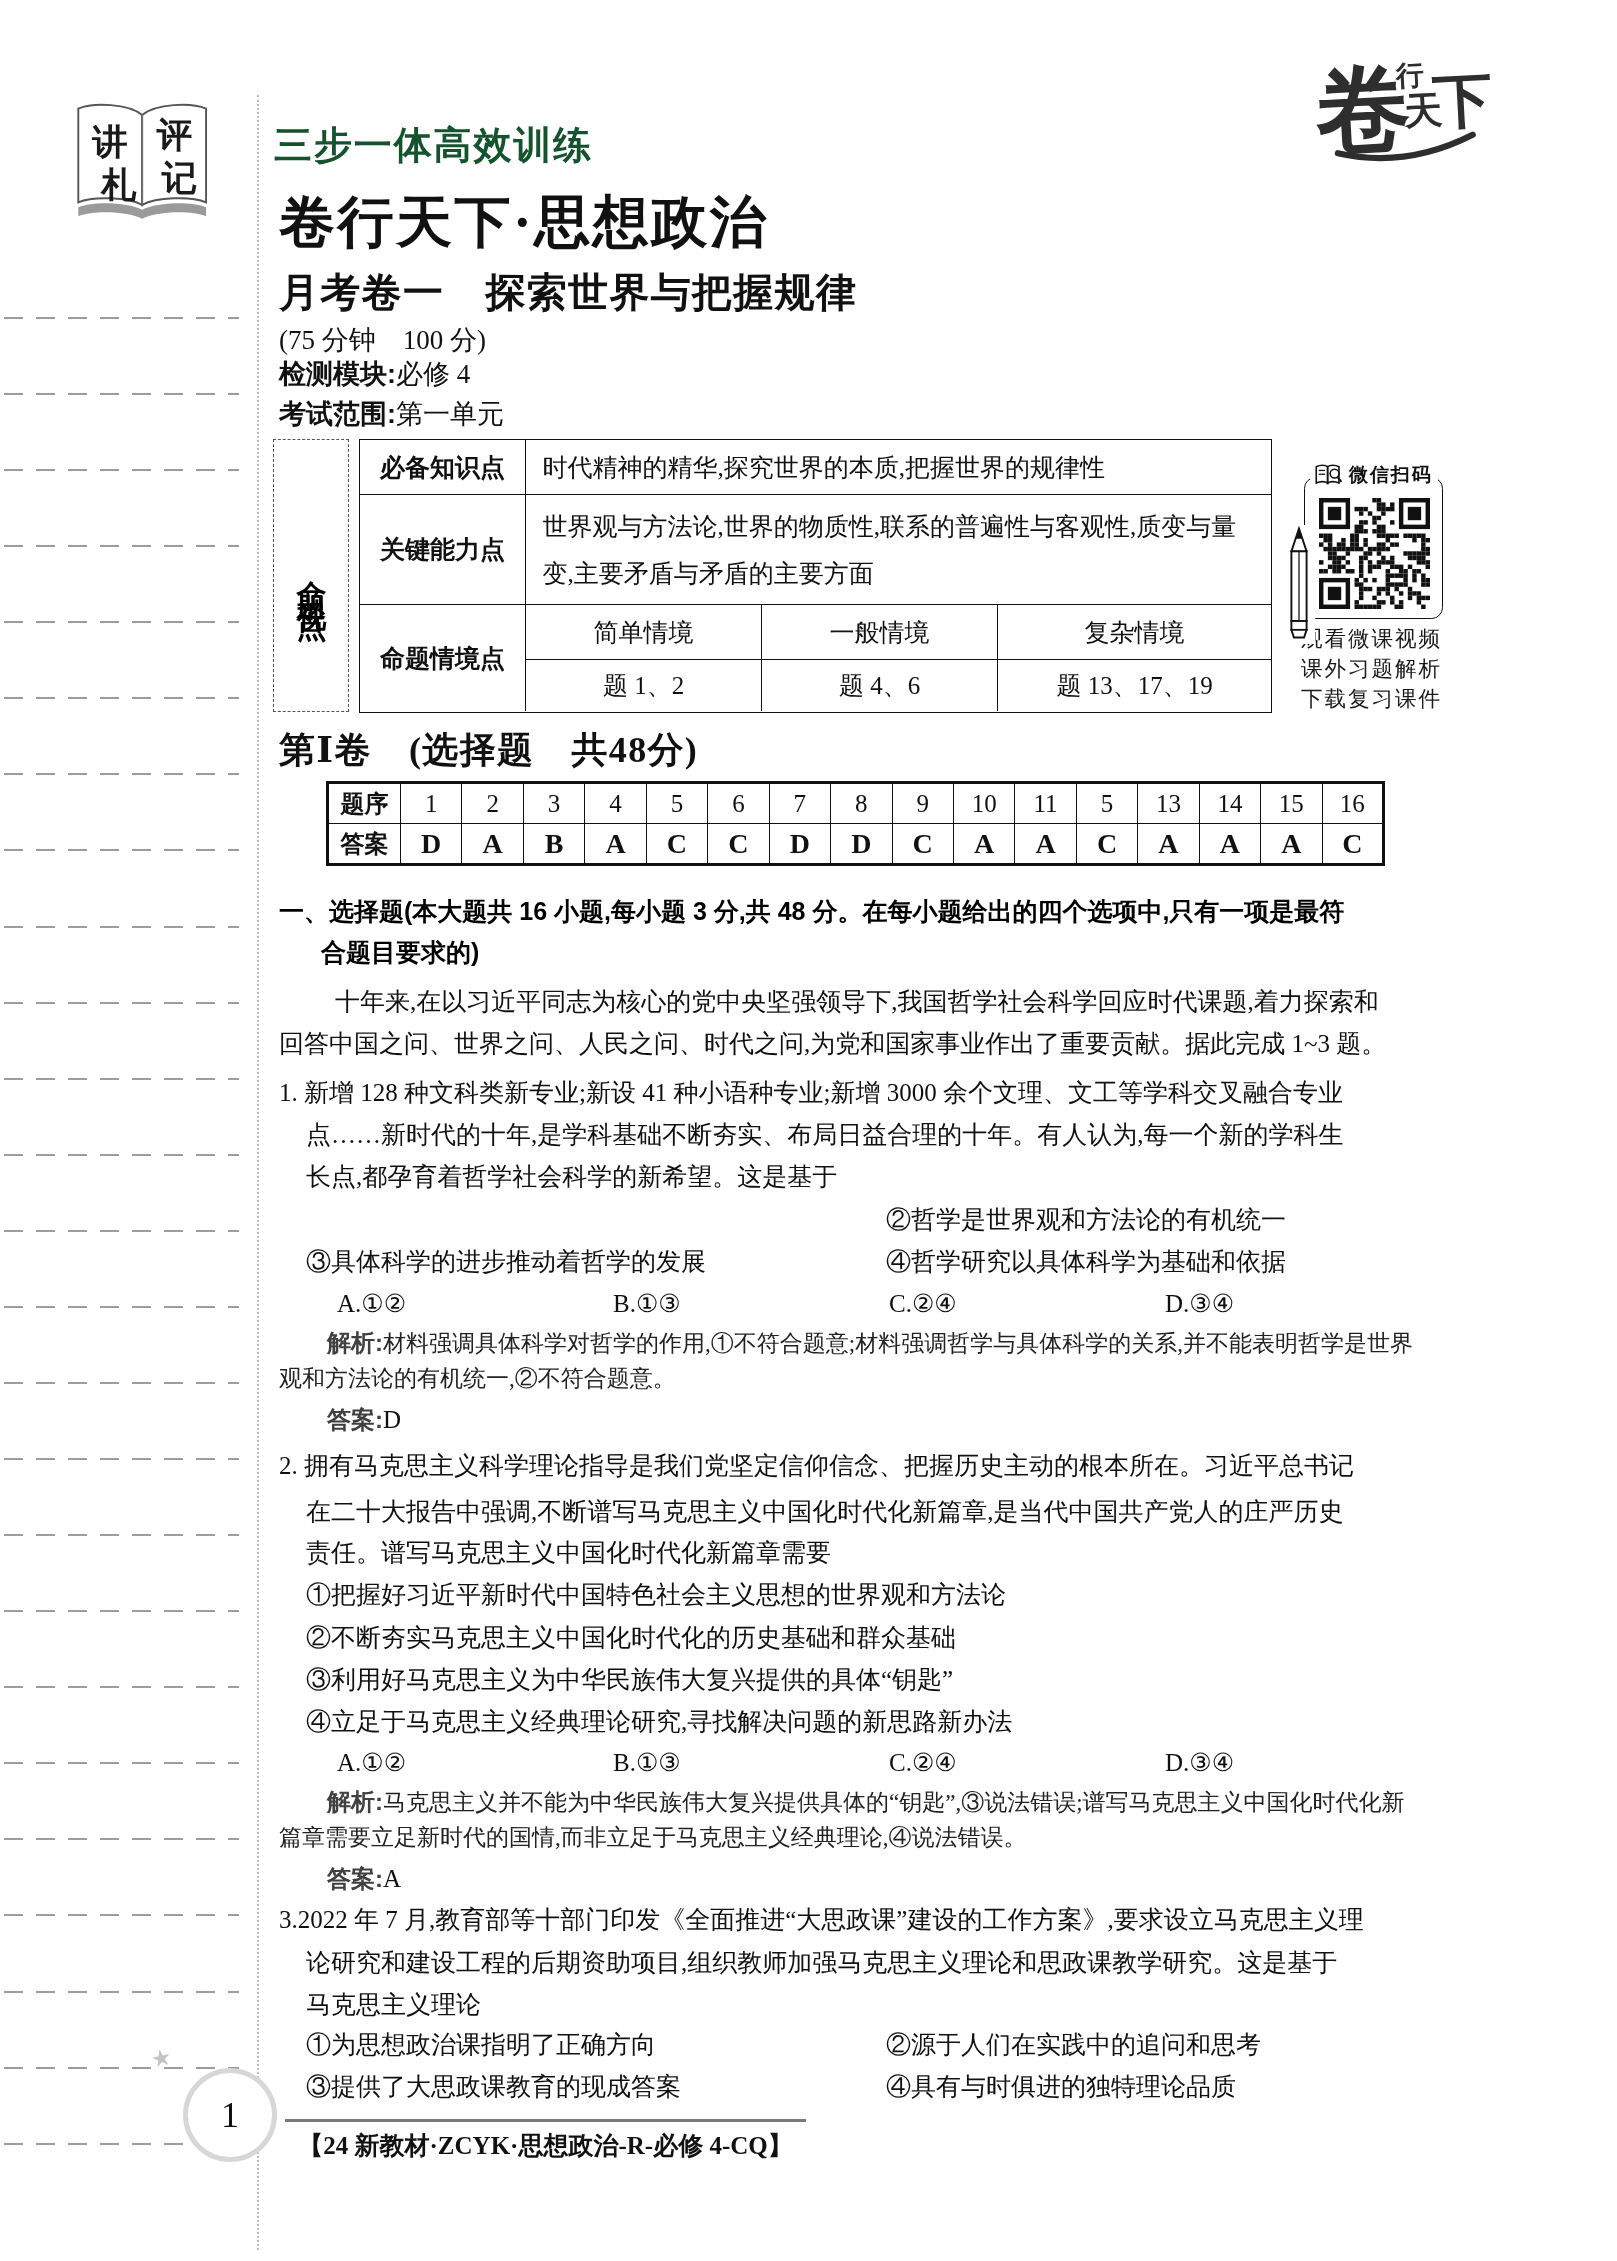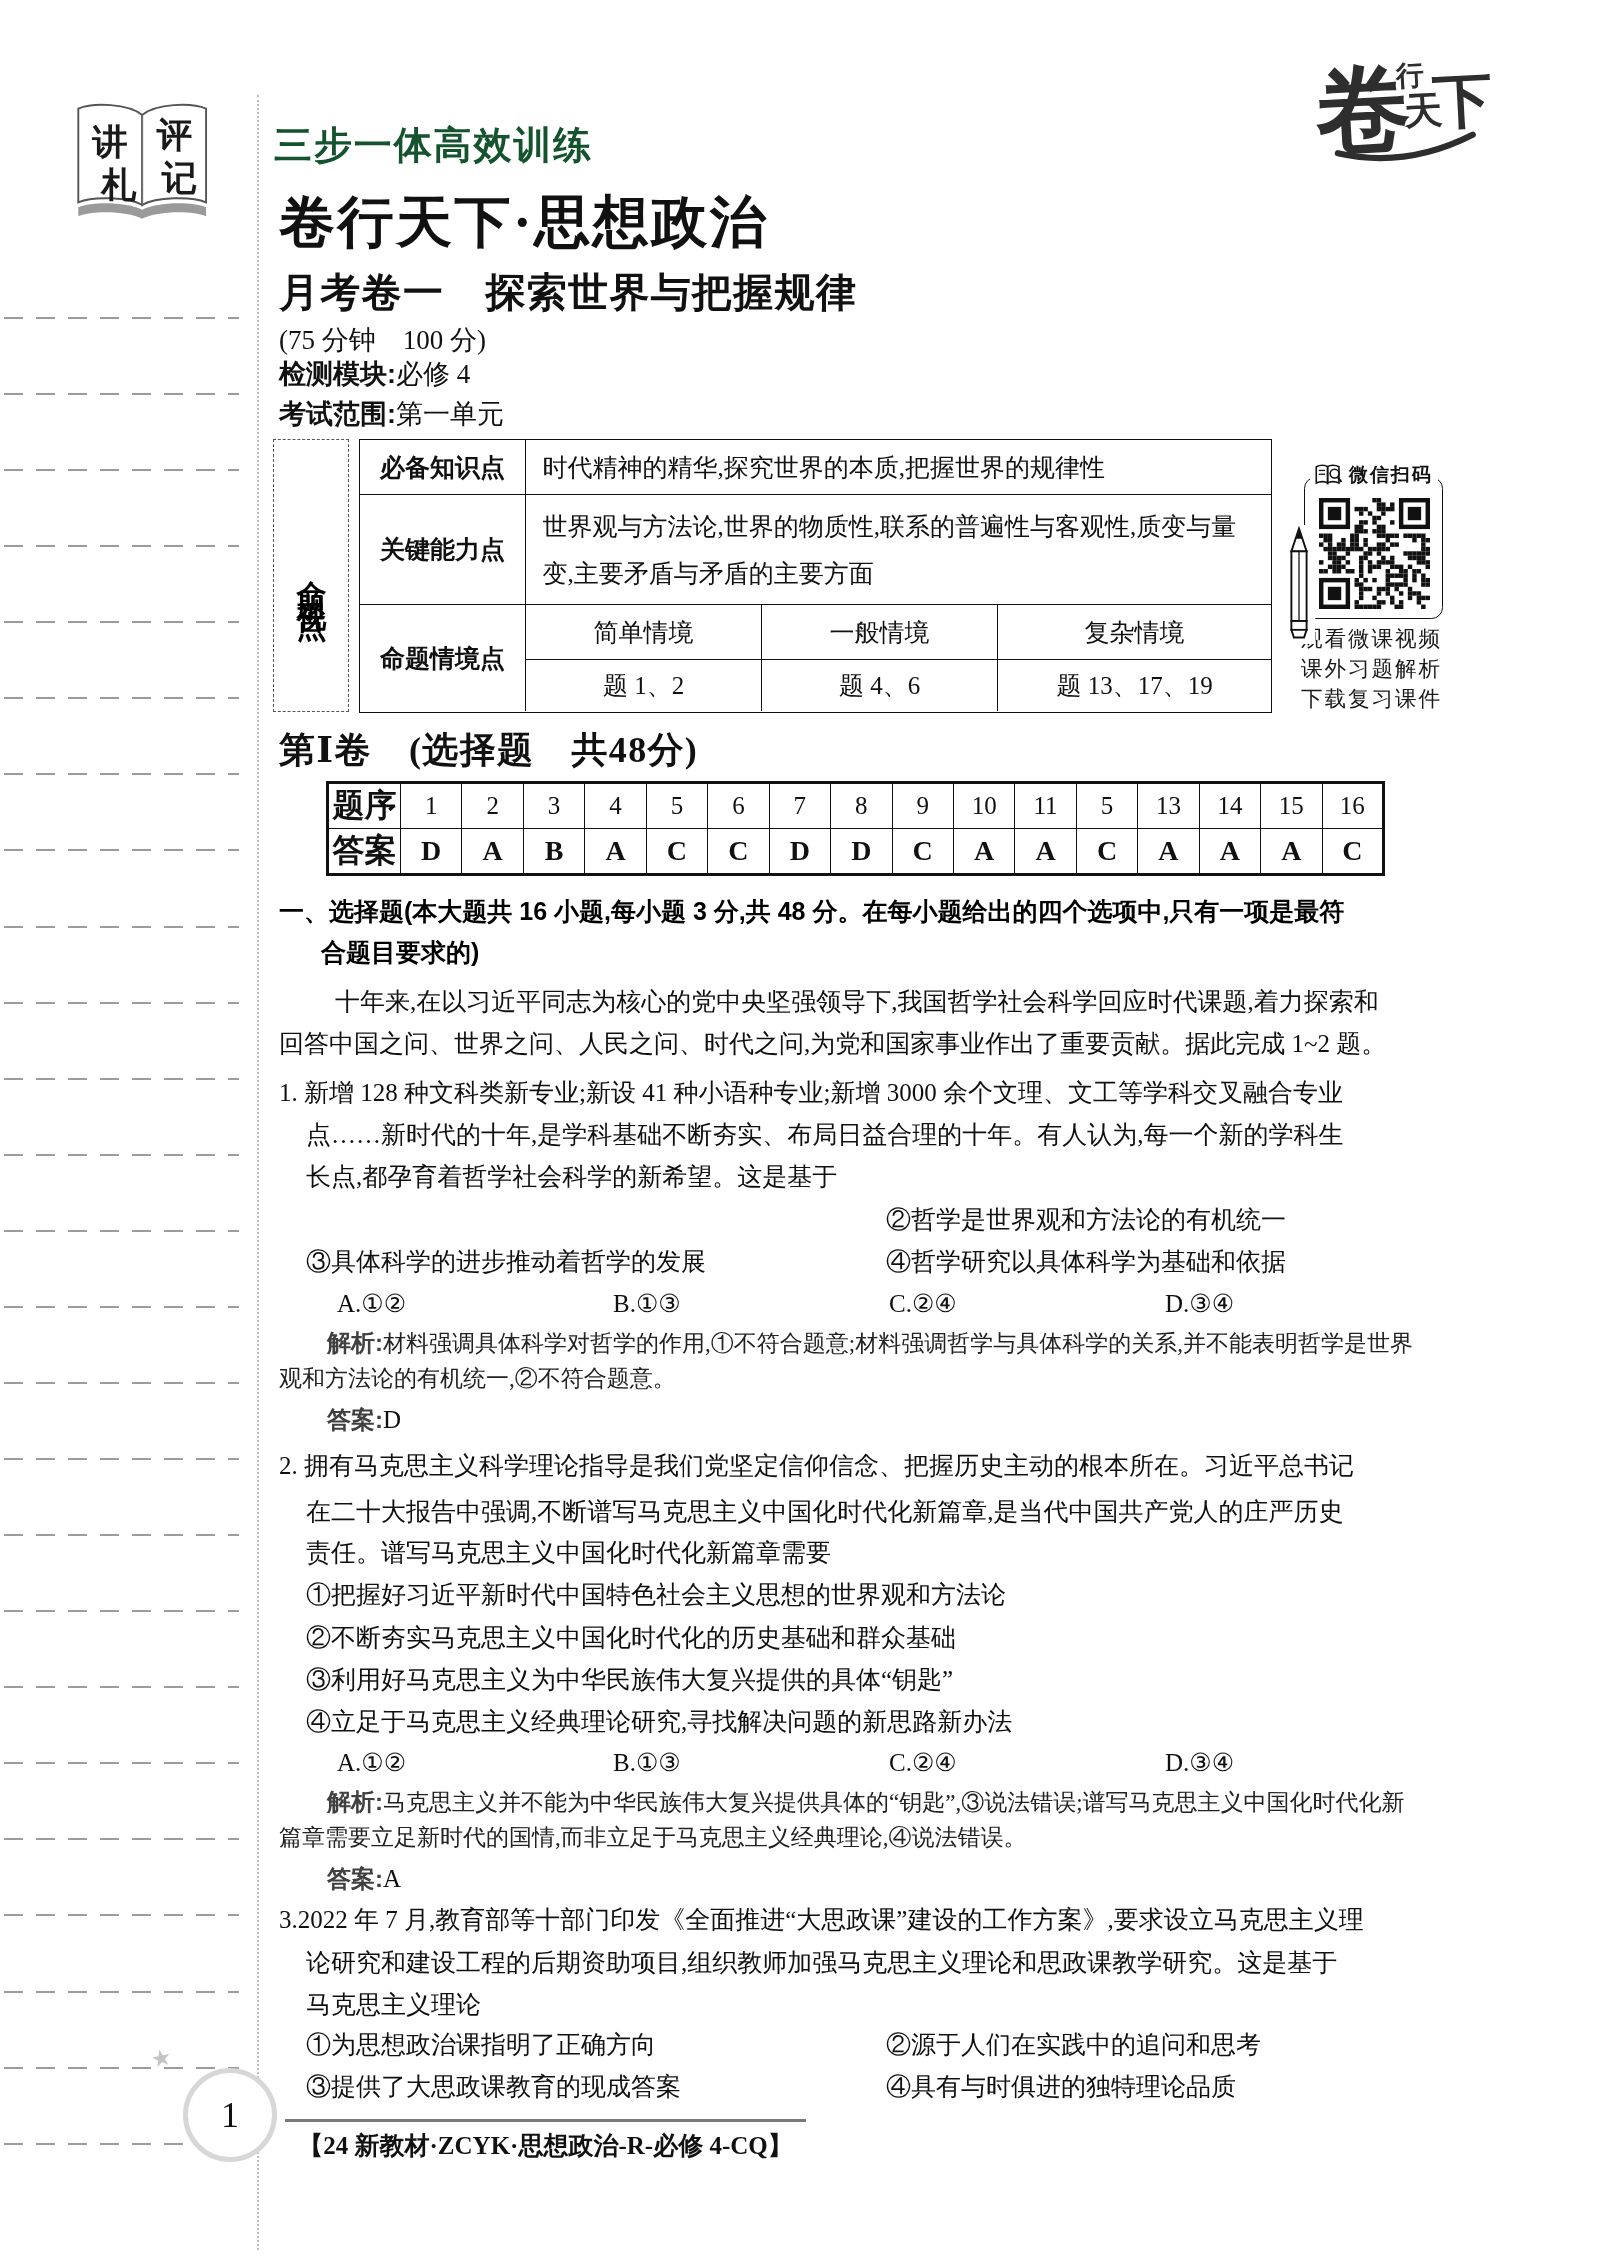--- a/index.html
+++ b/index.html
@@ -55,21 +55,21 @@
   .qr-caption{left:1291px;width:161px;text-align:center;font-family:"Liberation Sans","DejaVu Sans",sans-serif;
               font-size:21.6px;letter-spacing:1.9px;color:#1a1a1a;white-space:nowrap;}
 
   
   #sec-heading{top:726px;font-size:36px;font-weight:900;letter-spacing:1.3px;}
 
   
   #ans-table{left:326px;top:781px;width:1059px;border-collapse:collapse;table-layout:fixed;
              border:3.2px solid #111;}
   #ans-table td{border:1.3px solid #111;height:39px;text-align:center;vertical-align:middle;padding:0;}
-  #ans-table .rowlab{font-family:"Liberation Sans","DejaVu Sans",sans-serif;font-weight:700;font-size:32px;}
+  #ans-table .rowlab{font-family:"Liberation Sans","DejaVu Sans",sans-serif;font-weight:700;font-size:24px;}
   #ans-table .num{font-size:25px;}
   #ans-table .ans{font-size:28px;font-weight:700;}
 
   
   .line{position:absolute;left:279px;width:1103px;height:36px;font-size:25px;line-height:36px;
         white-space:nowrap;color:#101010;}
   .bold-head{font-family:"Liberation Sans","DejaVu Sans",sans-serif;font-weight:700;color:#000;}
   .ind-inst2{padding-left:42px;box-sizing:border-box;}
   .ind-para{padding-left:56px;box-sizing:border-box;}
   .ind-cont{padding-left:27px;box-sizing:border-box;}
@@ -467,21 +467,21 @@
     <td class="ans">A</td>
     <td class="ans">C</td>
   </tr>
 </tbody>
   </table>
 
 <div class="line bold-head" style="top:893px;">一、选择题(本大题共 16 小题,每小题 3 分,共 48 分。在每小题给出的四个选项中,只有一项是最符</div>
 <div class="line bold-head ind-inst2" style="top:934px;">合题目要求的)</div>
 
 <div class="line ind-para" style="top:984px;">十年来,在以习近平同志为核心的党中央坚强领导下,我国哲学社会科学回应时代课题,着力探索和</div>
-<div class="line" style="top:1026px;">回答中国之问、世界之问、人民之问、时代之问,为党和国家事业作出了重要贡献。据此完成 1~2 题。</div>
+<div class="line" style="top:1026px;">回答中国之问、世界之问、人民之问、时代之问,为党和国家事业作出了重要贡献。据此完成 1~3 题。</div>
 
 <div class="line" style="top:1075px;">1. 新增 128 种文科类新专业;新设 41 种小语种专业;新增 3000 余个文理、文工等学科交叉融合专业</div>
 <div class="line ind-cont" style="top:1117px;">点……新时代的十年,是学科基础不断夯实、布局日益合理的十年。有人认为,每一个新的学科生</div>
 <div class="line ind-cont" style="top:1159px;">长点,都孕育着哲学社会科学的新希望。这是基于</div>
 <div class="line optrow" style="top:1202px;">
   <span class="o2">②哲学是世界观和方法论的有机统一</span>
 </div>
 <div class="line optrow" style="top:1244px;">
   <span class="o1">③具体科学的进步推动着哲学的发展</span>
   <span class="o2">④哲学研究以具体科学为基础和依据</span>

